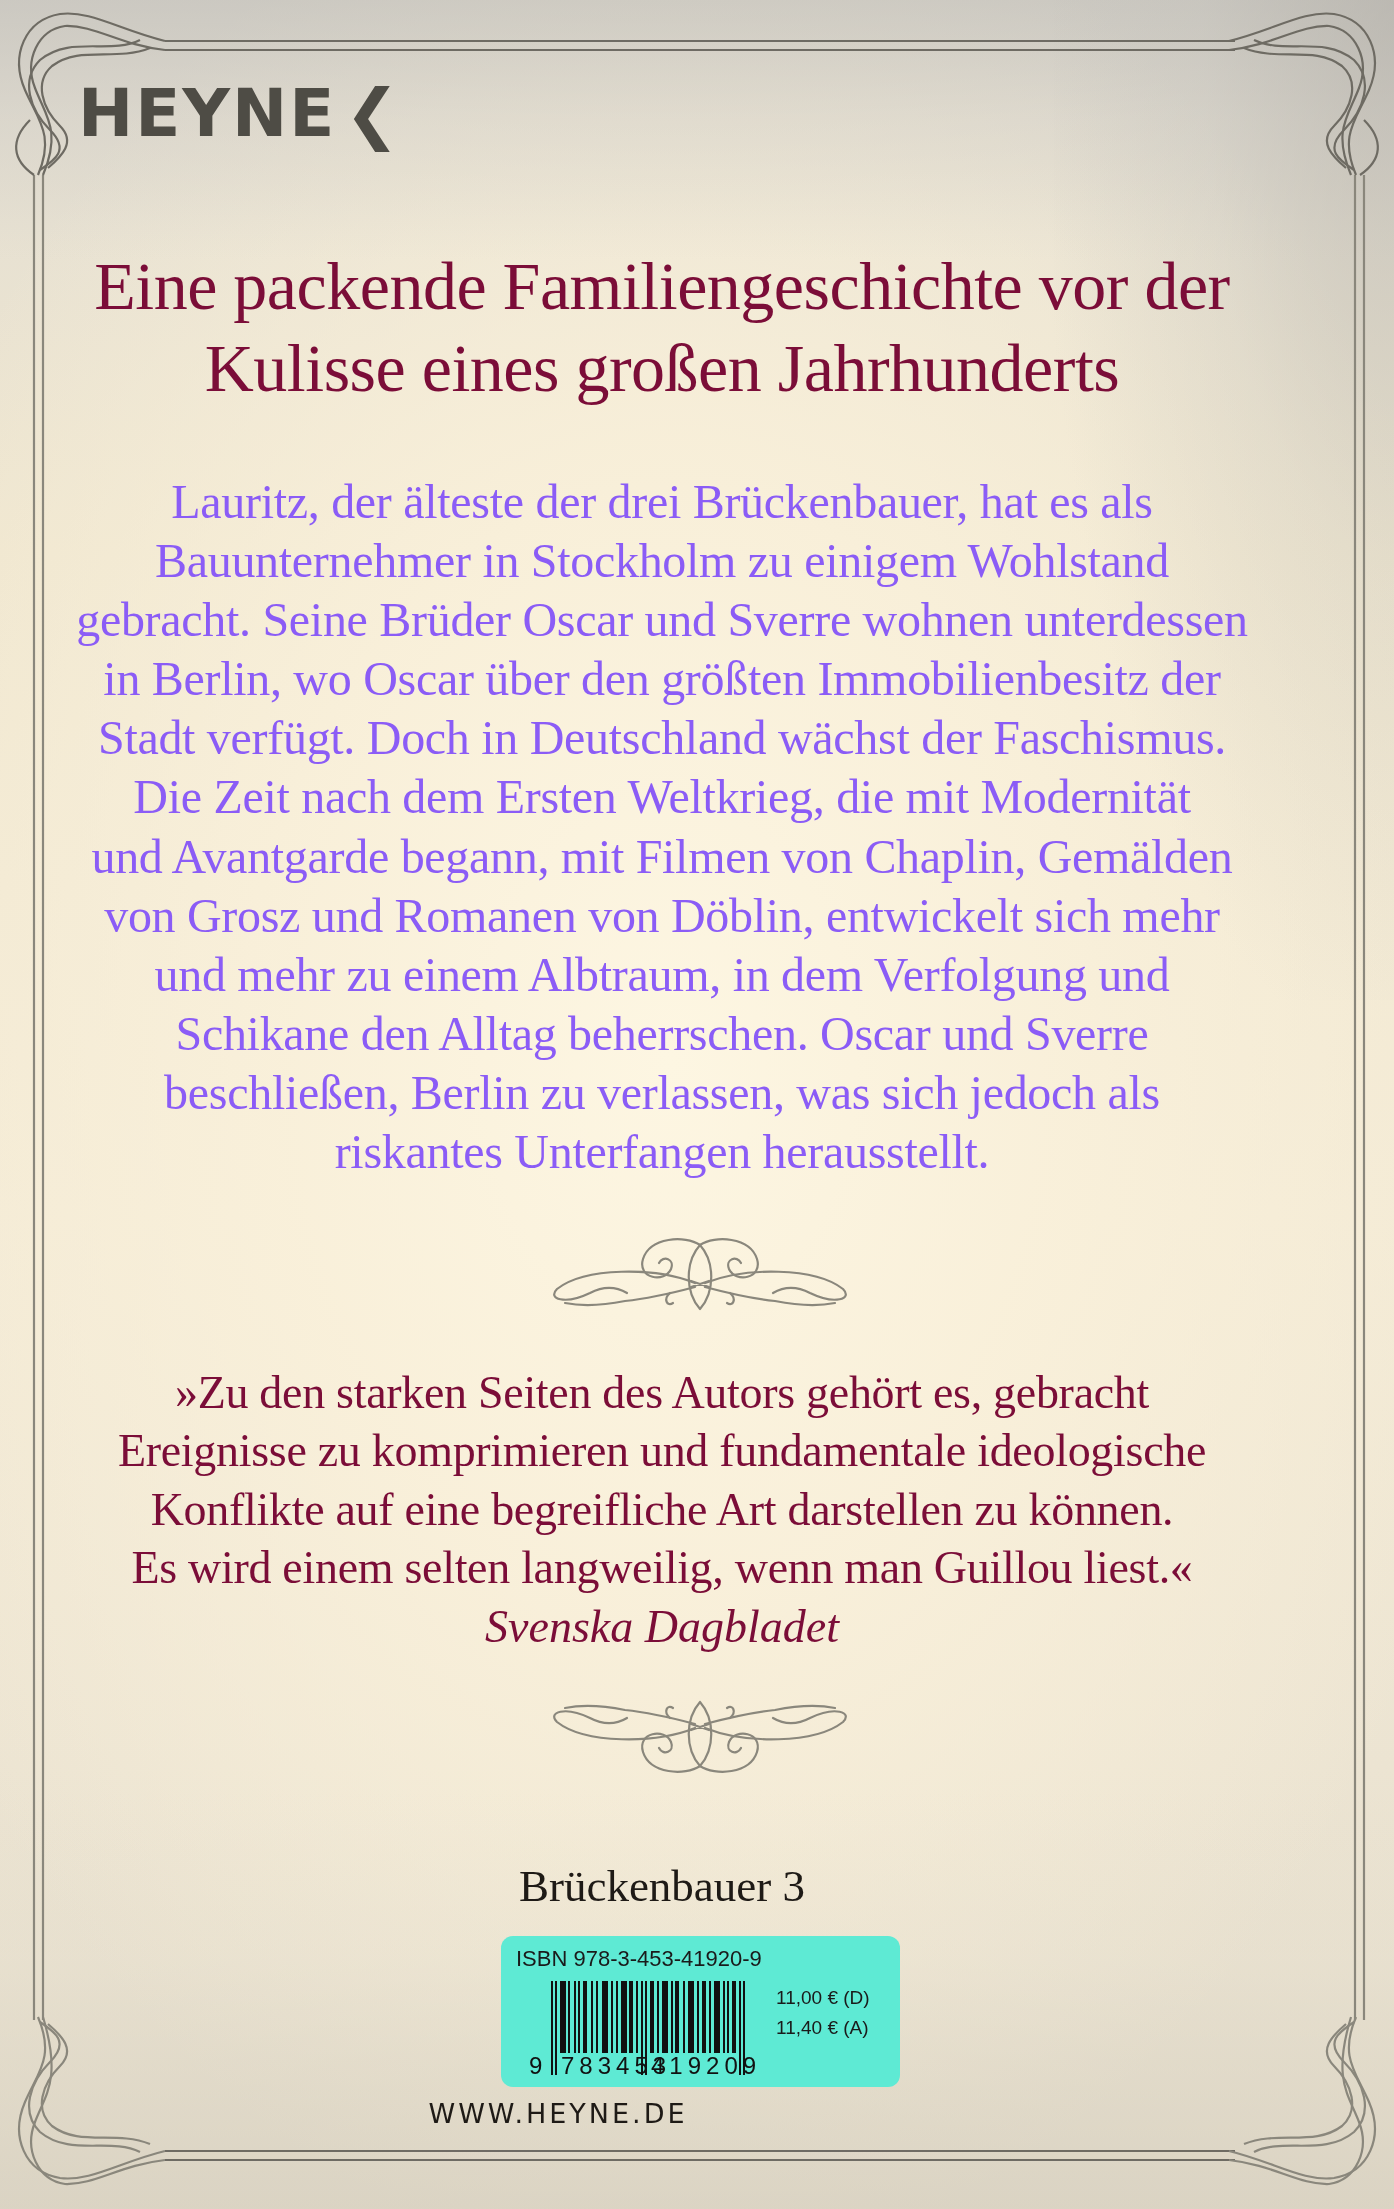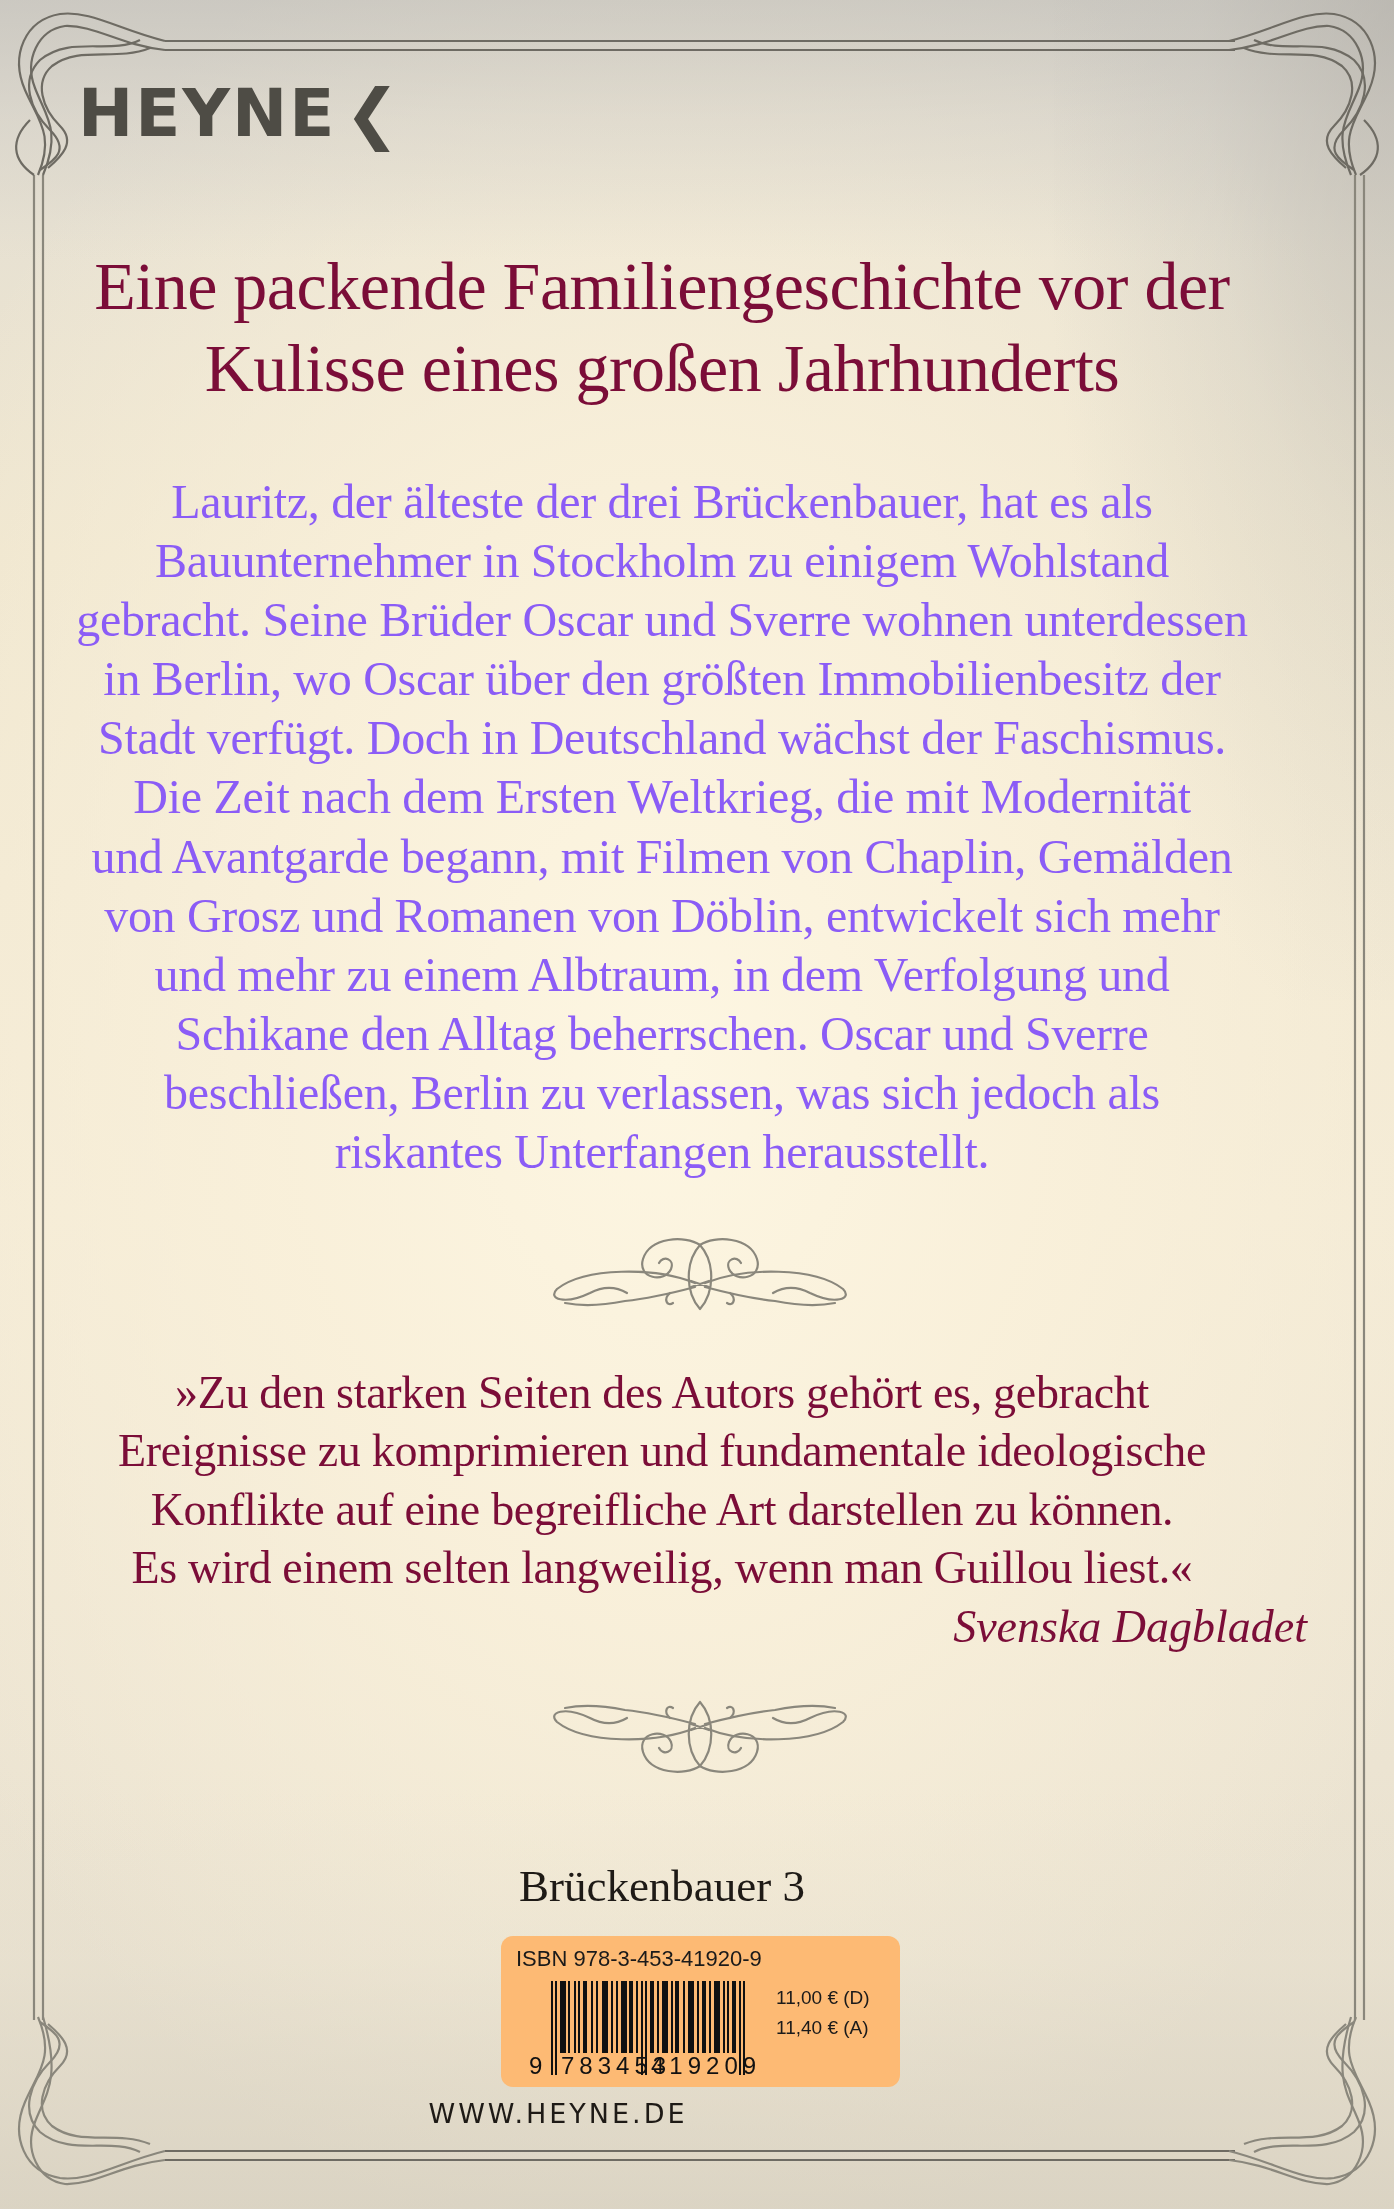--- a/index.html
+++ b/index.html
@@ -18,27 +18,27 @@
     background: linear-gradient(0deg, rgba(215,208,192,0.7) 0%, rgba(230,223,206,0.3) 60%, rgba(240,232,212,0) 100%); }
   .frame { position:absolute; left:0; top:0; }
   .logo { position:absolute; left:78px; top:82px; height:64px; display:flex; align-items:flex-start;
     font-family:"DejaVu Sans", "Liberation Sans", sans-serif; font-weight:bold;
     font-size:66px; letter-spacing:2px; color:#4e4c45; line-height:64px; }
   .logo-mark { margin-left:8px; }
   .center { position:absolute; left:17px; width:1290px; text-align:center; white-space:nowrap; }
   .headline { color:#7b0d38; font-size:68px; line-height:82px; top:245px; letter-spacing:-0.5px; }
   .body-text { color:#8b5cf6; font-size:48px; line-height:59.1px; top:472px; letter-spacing:-0.3px; }
   .quote { color:#7b0d38; font-size:46px; line-height:58.3px; top:1364px; letter-spacing:-0.3px; }
-  .source { color:#7b0d38; font-size:46px; font-style:italic; top:1598px; line-height:58px;text-align:right; }
+  .source { color:#7b0d38; font-size:46px; font-style:italic; top:1598px; line-height:58px; }
   .series { color:#1e1a16; font-size:45px; top:1860px; line-height:52px; }
   .ornament { position:absolute; left:545px; width:310px; height:74px; }
   .ornament.o1 { top:1237px; }
   .ornament.o2 { top:1700px; }
   .isbn-box { position:absolute; left:501px; top:1936px; width:399px; height:151px;
-    background:#fdba74; border-radius:12px; }
+    background:#5eead4; border-radius:12px; }
   .isbn-label { position:absolute; left:15px; top:10px; font-family:"Liberation Sans", sans-serif;
     font-size:22px; color:#1a1a1a; line-height:26px; }
   .barcode { position:absolute; left:40px; top:45px; width:217px; height:94px; }
   .price { position:absolute; left:275px; font-family:"Liberation Sans", sans-serif; font-size:19px;
     color:#1a1a1a; line-height:30px; }
   .price.p1 { top:47px; }
   .price.p2 { top:77px; }
   .web { position:absolute; left:0; width:1116px; top:2096px; text-align:center;
     font-family:"DejaVu Sans", "Liberation Sans", sans-serif; font-size:27px; letter-spacing:3px;
     color:#1e1a16; line-height:36px; }

